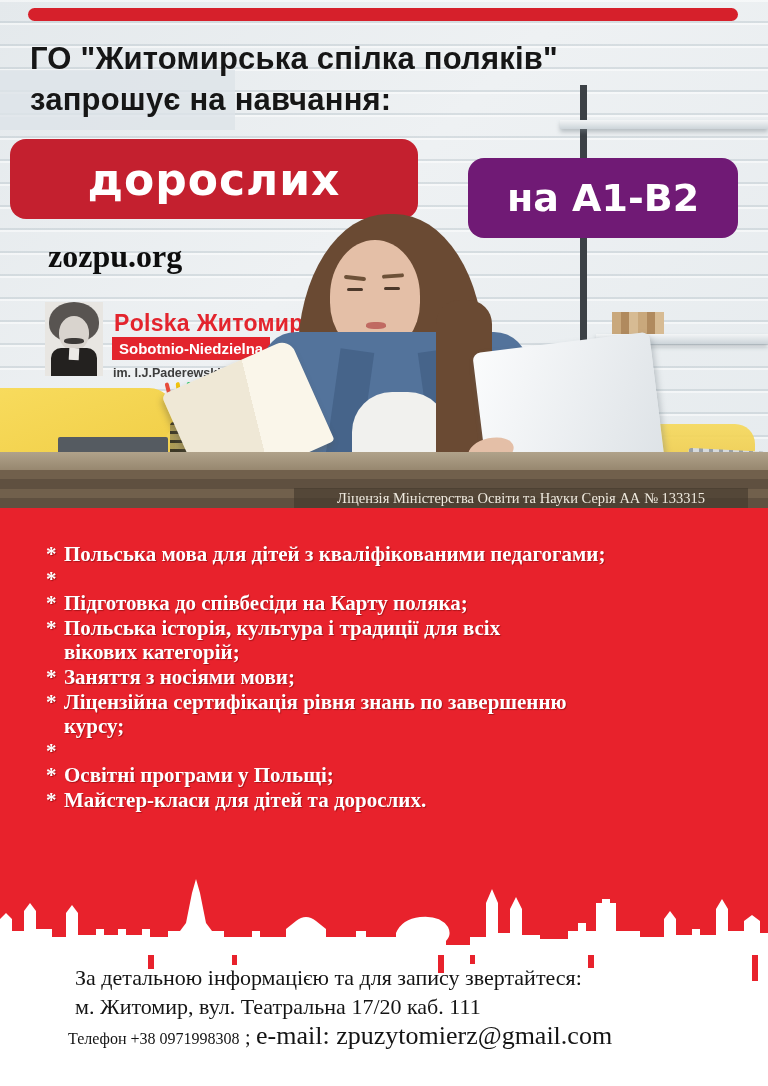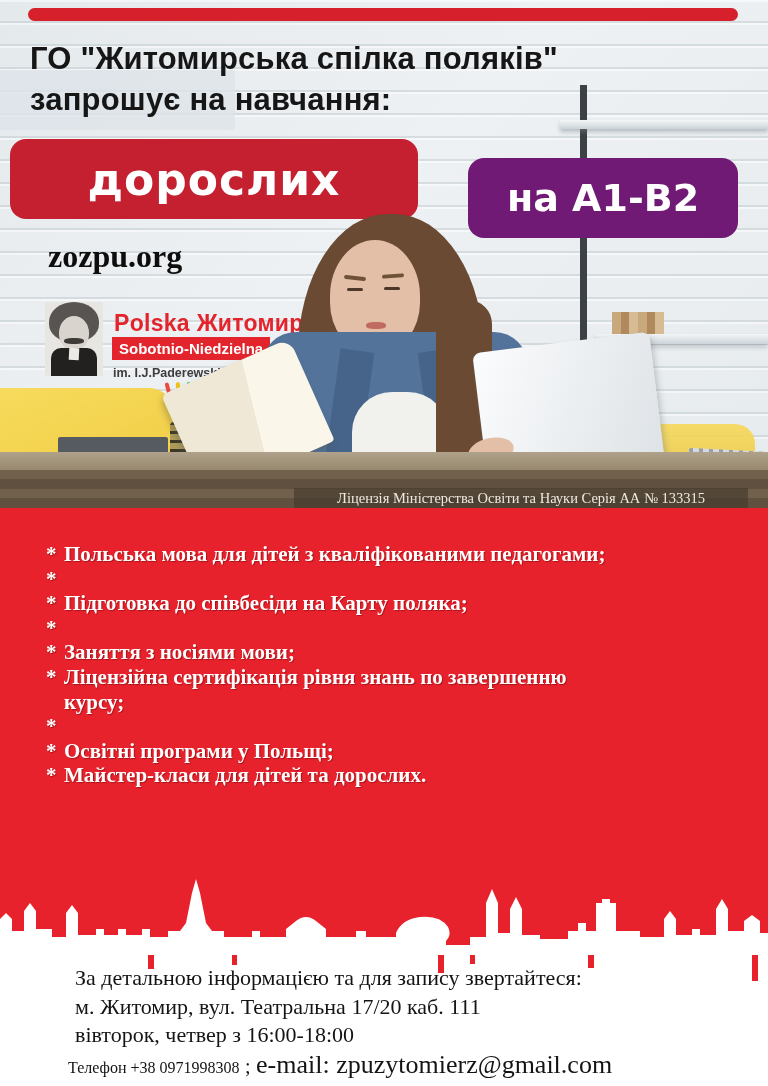--- a/index.html
+++ b/index.html
@@ -210,20 +210,22 @@
         </li>
       <li>
           <span class="bullet">*</span>
         </li>
       <li>
           <span class="bullet">*</span>
           <span class="txt">Підготовка до співбесіди на Карту поляка;</span>
         </li>
       <li>
           <span class="bullet">*</span>
+          <span class="txt">Польська історія, культура і традиції для всіх
+вікових категорій;</span>
         </li>
       <li>
           <span class="bullet">*</span>
           <span class="txt">Заняття з носіями мови;</span>
         </li>
       <li>
           <span class="bullet">*</span>
           <span class="txt">Ліцензійна сертифікація рівня знань по завершенню
 курсу;</span>
         </li>
@@ -256,21 +258,20 @@
   <div class="drip" style="left:148px;top:955px;width:6px;height:14px;"></div>
   <div class="drip" style="left:232px;top:955px;width:5px;height:10px;"></div>
   <div class="drip" style="left:438px;top:955px;width:6px;height:18px;"></div>
   <div class="drip" style="left:470px;top:955px;width:5px;height:9px;"></div>
   <div class="drip" style="left:588px;top:955px;width:6px;height:13px;"></div>
   <div class="drip" style="left:752px;top:955px;width:6px;height:26px;"></div>
 
   <div class="contacts">
     <div class="c-line">За детальною інформацією та для запису звертайтеся:</div>
     <div class="c-line">м. Житомир, вул. Театральна 17/20 каб. 111</div>
-    <div class="c-line">вівторок, четвер з 16:00-18:00</div>
     <div class="c-last">
       <span class="phone">Телефон +38 0971998308</span>
       <span class="sep">;</span>
       <span class="email">e-mail: zpuzytomierz@gmail.com</span>
     </div>
   </div>
 
 </div>
 
 </body></html>

